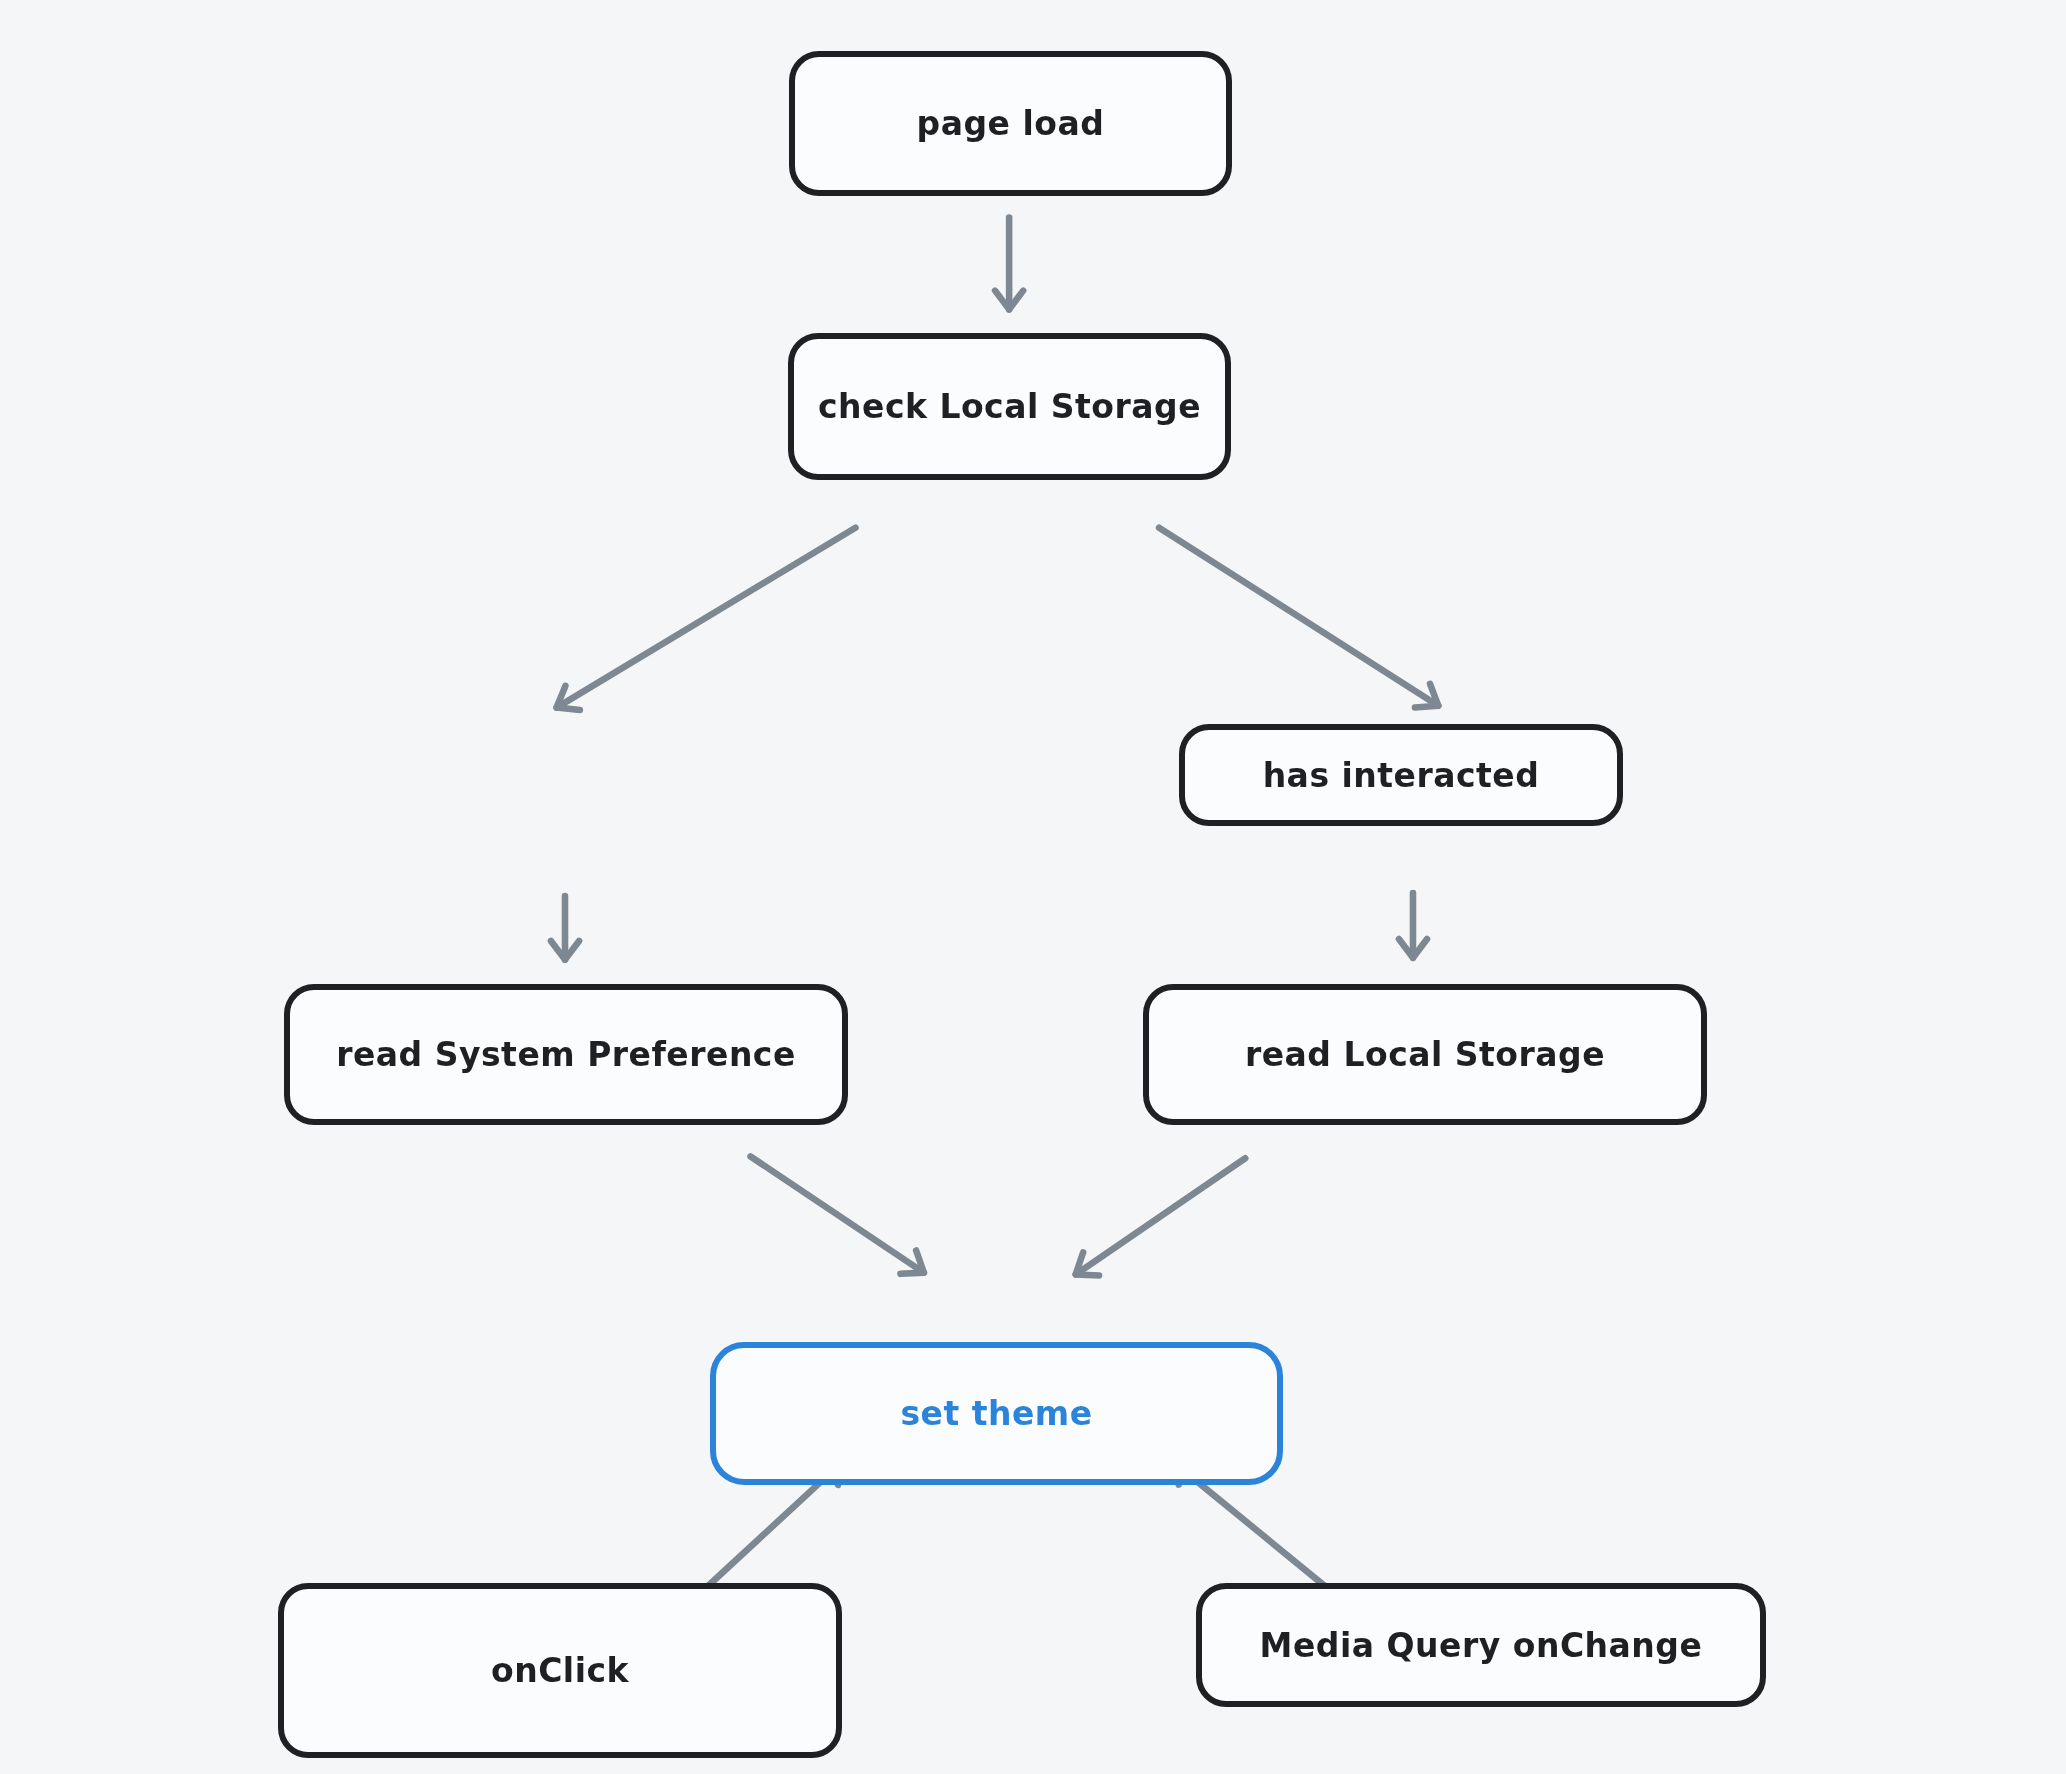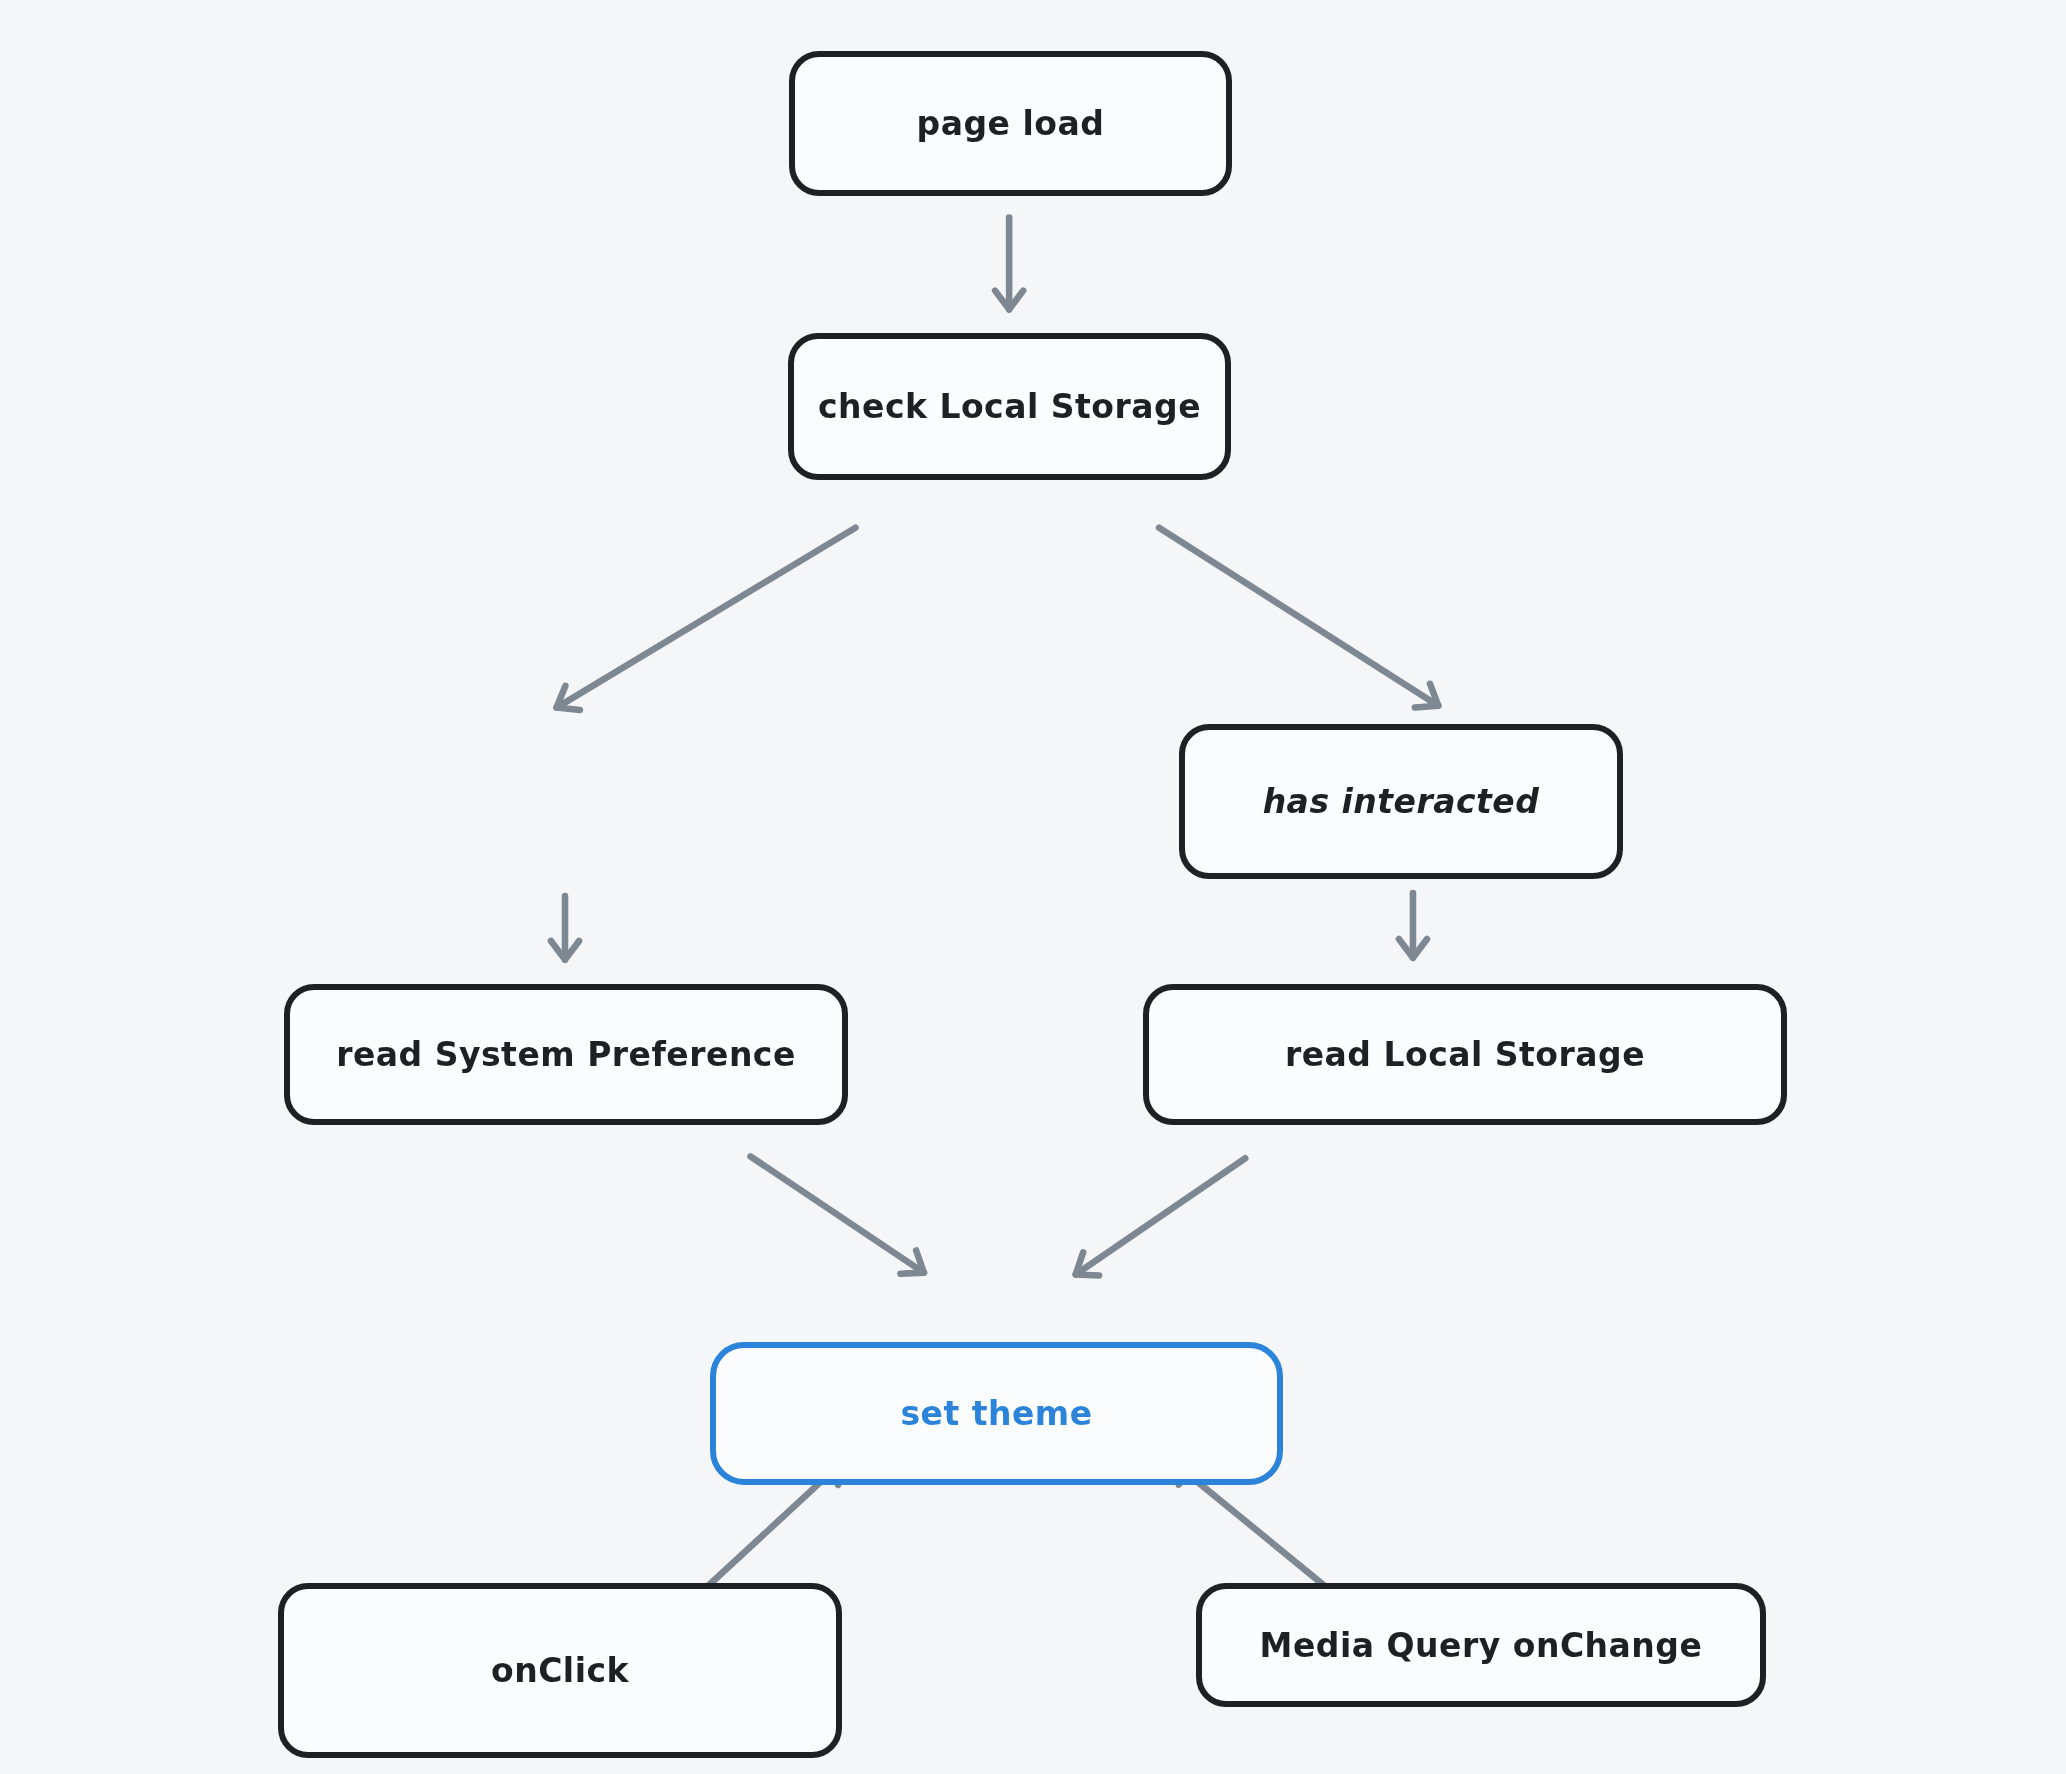--- a/index.html
+++ b/index.html
@@ -58,23 +58,23 @@
   }
   .node--accent{
     border-color:var(--accent);
     color:var(--accent);
     border-radius:34px;
   }
   
   .n-page-load{left:789px;top:51px;width:443px;height:145px;}
   .n-check-local-storage{left:788px;top:333px;width:443px;height:147px;}
   .n-not-interacted{left:351px;top:730px;width:446px;height:138px;}
-  .n-has-interacted{left:1179px;top:724px;width:444px;height:155px;font-style:italic;}
+  .n-has-interacted{left:1179px;top:724px;width:444px;height:102px;}
   .n-read-system-preference{left:284px;top:984px;width:564px;height:141px;}
-  .n-read-local-storage{left:1143px;top:984px;width:644px;height:141px;}
+  .n-read-local-storage{left:1143px;top:984px;width:564px;height:141px;}
   .n-set-theme{left:710px;top:1342px;width:573px;height:143px;align-items:center;}
   .n-onclick{left:278px;top:1583px;width:564px;height:175px;}
   .n-media-query-onchange{left:1196px;top:1583px;width:570px;height:124px;}
 </style>
 </head>
 <body>
 
 <div class="canvas">
 
   <svg class="edges" viewBox="0 0 2206 1894" xmlns="http://www.w3.org/2000/svg">

